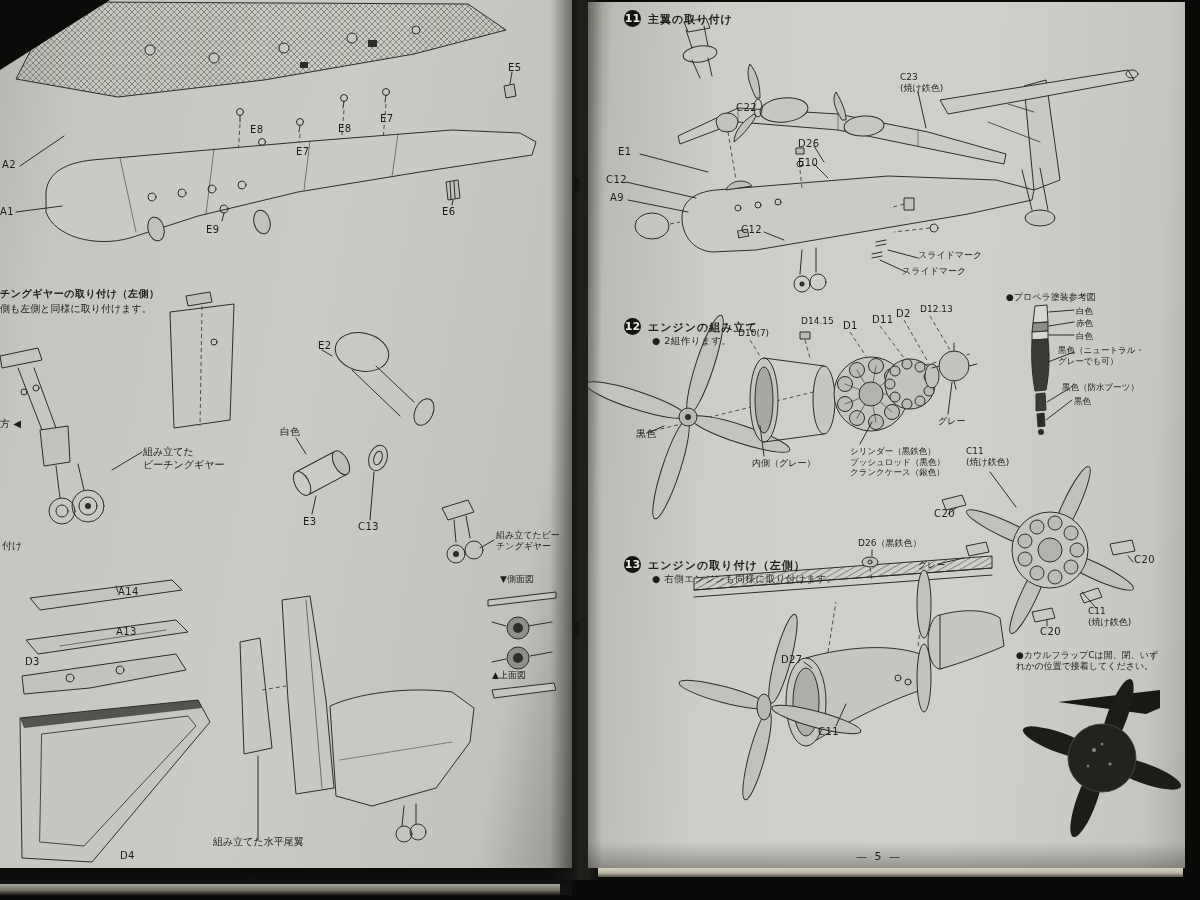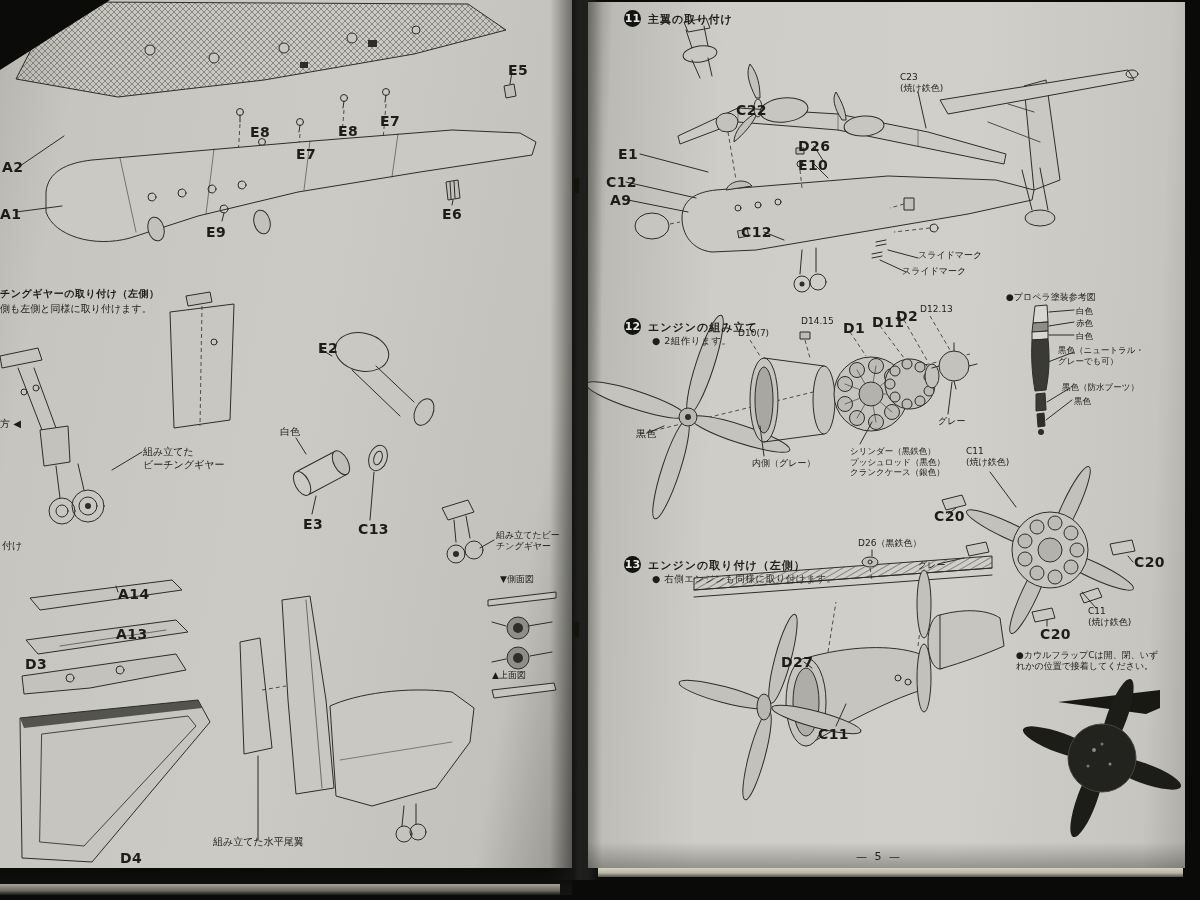--- a/index.html
+++ b/index.html
@@ -9,21 +9,21 @@
   #left-page{left:0;top:0;width:572px;height:895px;
     background:linear-gradient(100deg,#b5b4ae 0%,#c6c5bf 12%,#cbcac4 50%,#c2c1bb 86%,#8f8e88 100%);}
   #right-page{left:588px;top:2px;width:597px;height:866px;
     background:linear-gradient(92deg,#87867f 0%,#bbbab4 4%,#cecdc7 22%,#d0cfc9 62%,#c6c5bf 93%,#aeada7 100%);}
   .art{position:absolute;left:0;top:0;width:100%;height:100%;}
   .ln{stroke:#2d2d29;fill:none;stroke-width:1;stroke-linecap:round;stroke-linejoin:round;}
   .lnf{stroke:#2d2d29;stroke-width:1;stroke-linejoin:round;}
   .dash{stroke:#2d2d29;fill:none;stroke-width:0.8;stroke-dasharray:4 3;}
   .fil{fill:#2d2d29;stroke:none;}
   .lbl{position:absolute;font-size:10px;line-height:1.25;white-space:pre-line;color:#1c1c1a;}
-  .pl{font-size:14px;letter-spacing:0.4px;font-weight:bold;}
+  .pl{font-size:10px;letter-spacing:0.4px;}
   .sm{font-size:9px;}
   .xs{font-size:8.5px;}
   .hd{font-size:10px;font-weight:bold;letter-spacing:0.5px;}
   .badge{position:absolute;width:17px;height:17px;border-radius:50%;background:#131311;color:#e8e8e4;
          font-size:11px;font-weight:bold;line-height:17px;text-align:center;}
   .step-title{position:absolute;font-size:11px;font-weight:bold;letter-spacing:1px;}
   .note{position:absolute;font-size:9.5px;letter-spacing:0.5px;}
   .pageno{position:absolute;font-size:11px;letter-spacing:2px;}
   #corner-shadow{position:absolute;left:0;top:0;width:110px;height:70px;
     background:#0b0b0a;clip-path:polygon(0 0,100% 0,0 100%);z-index:3;}

